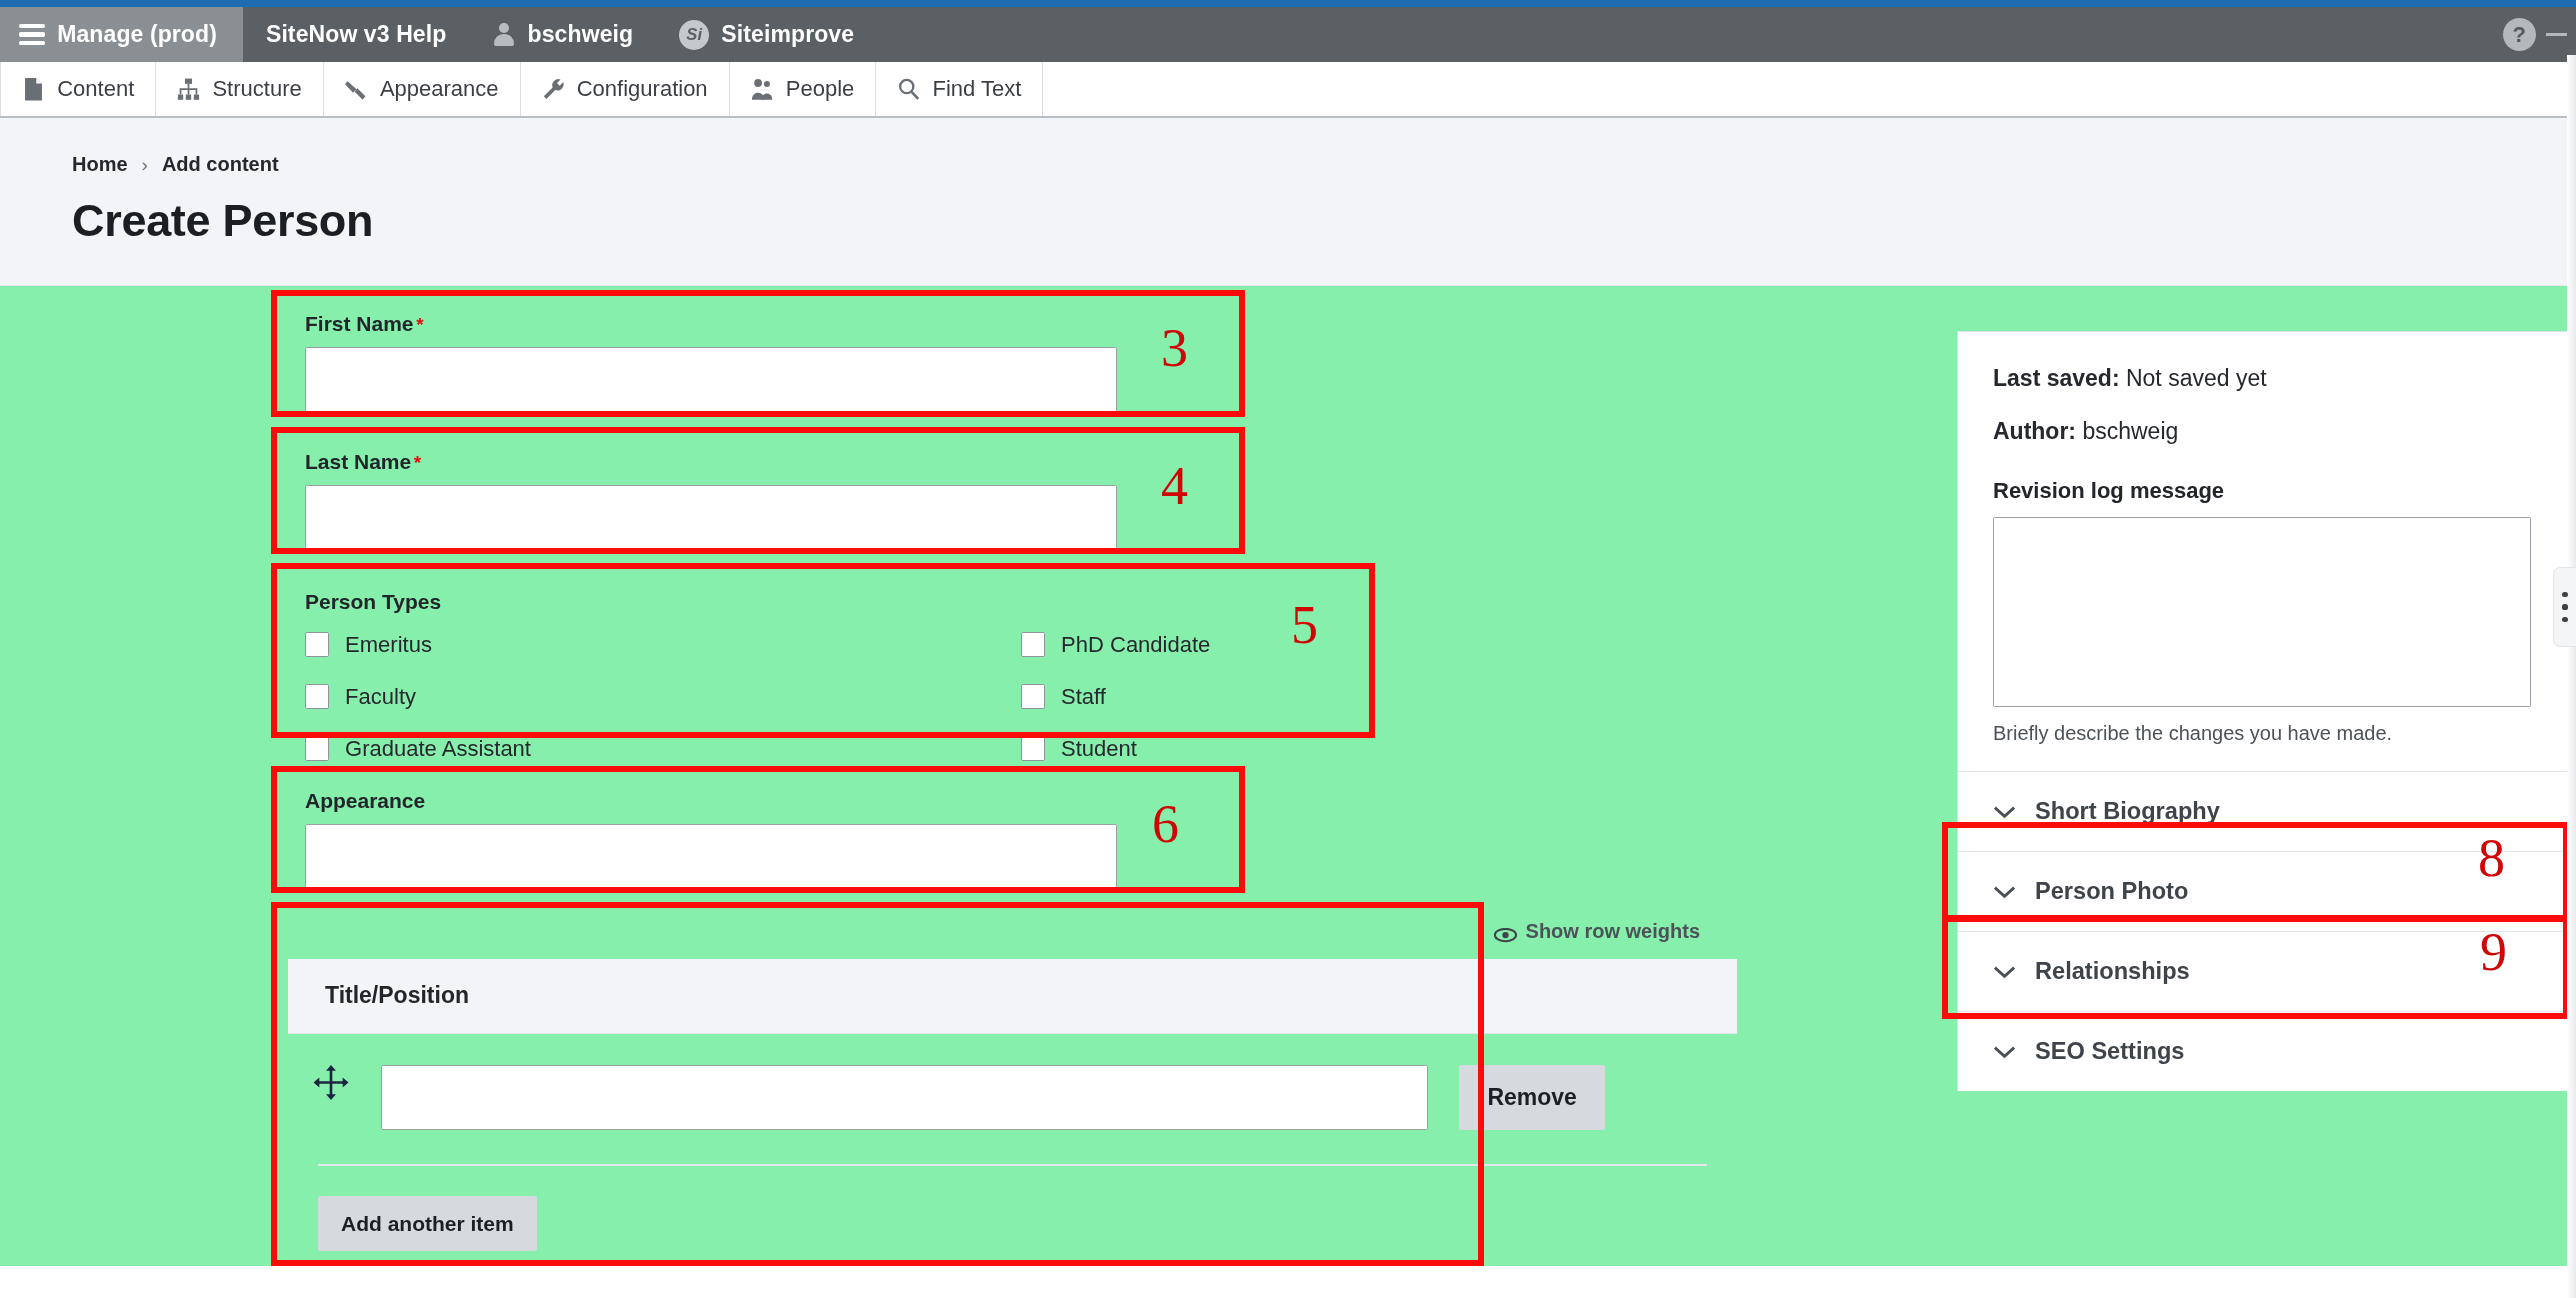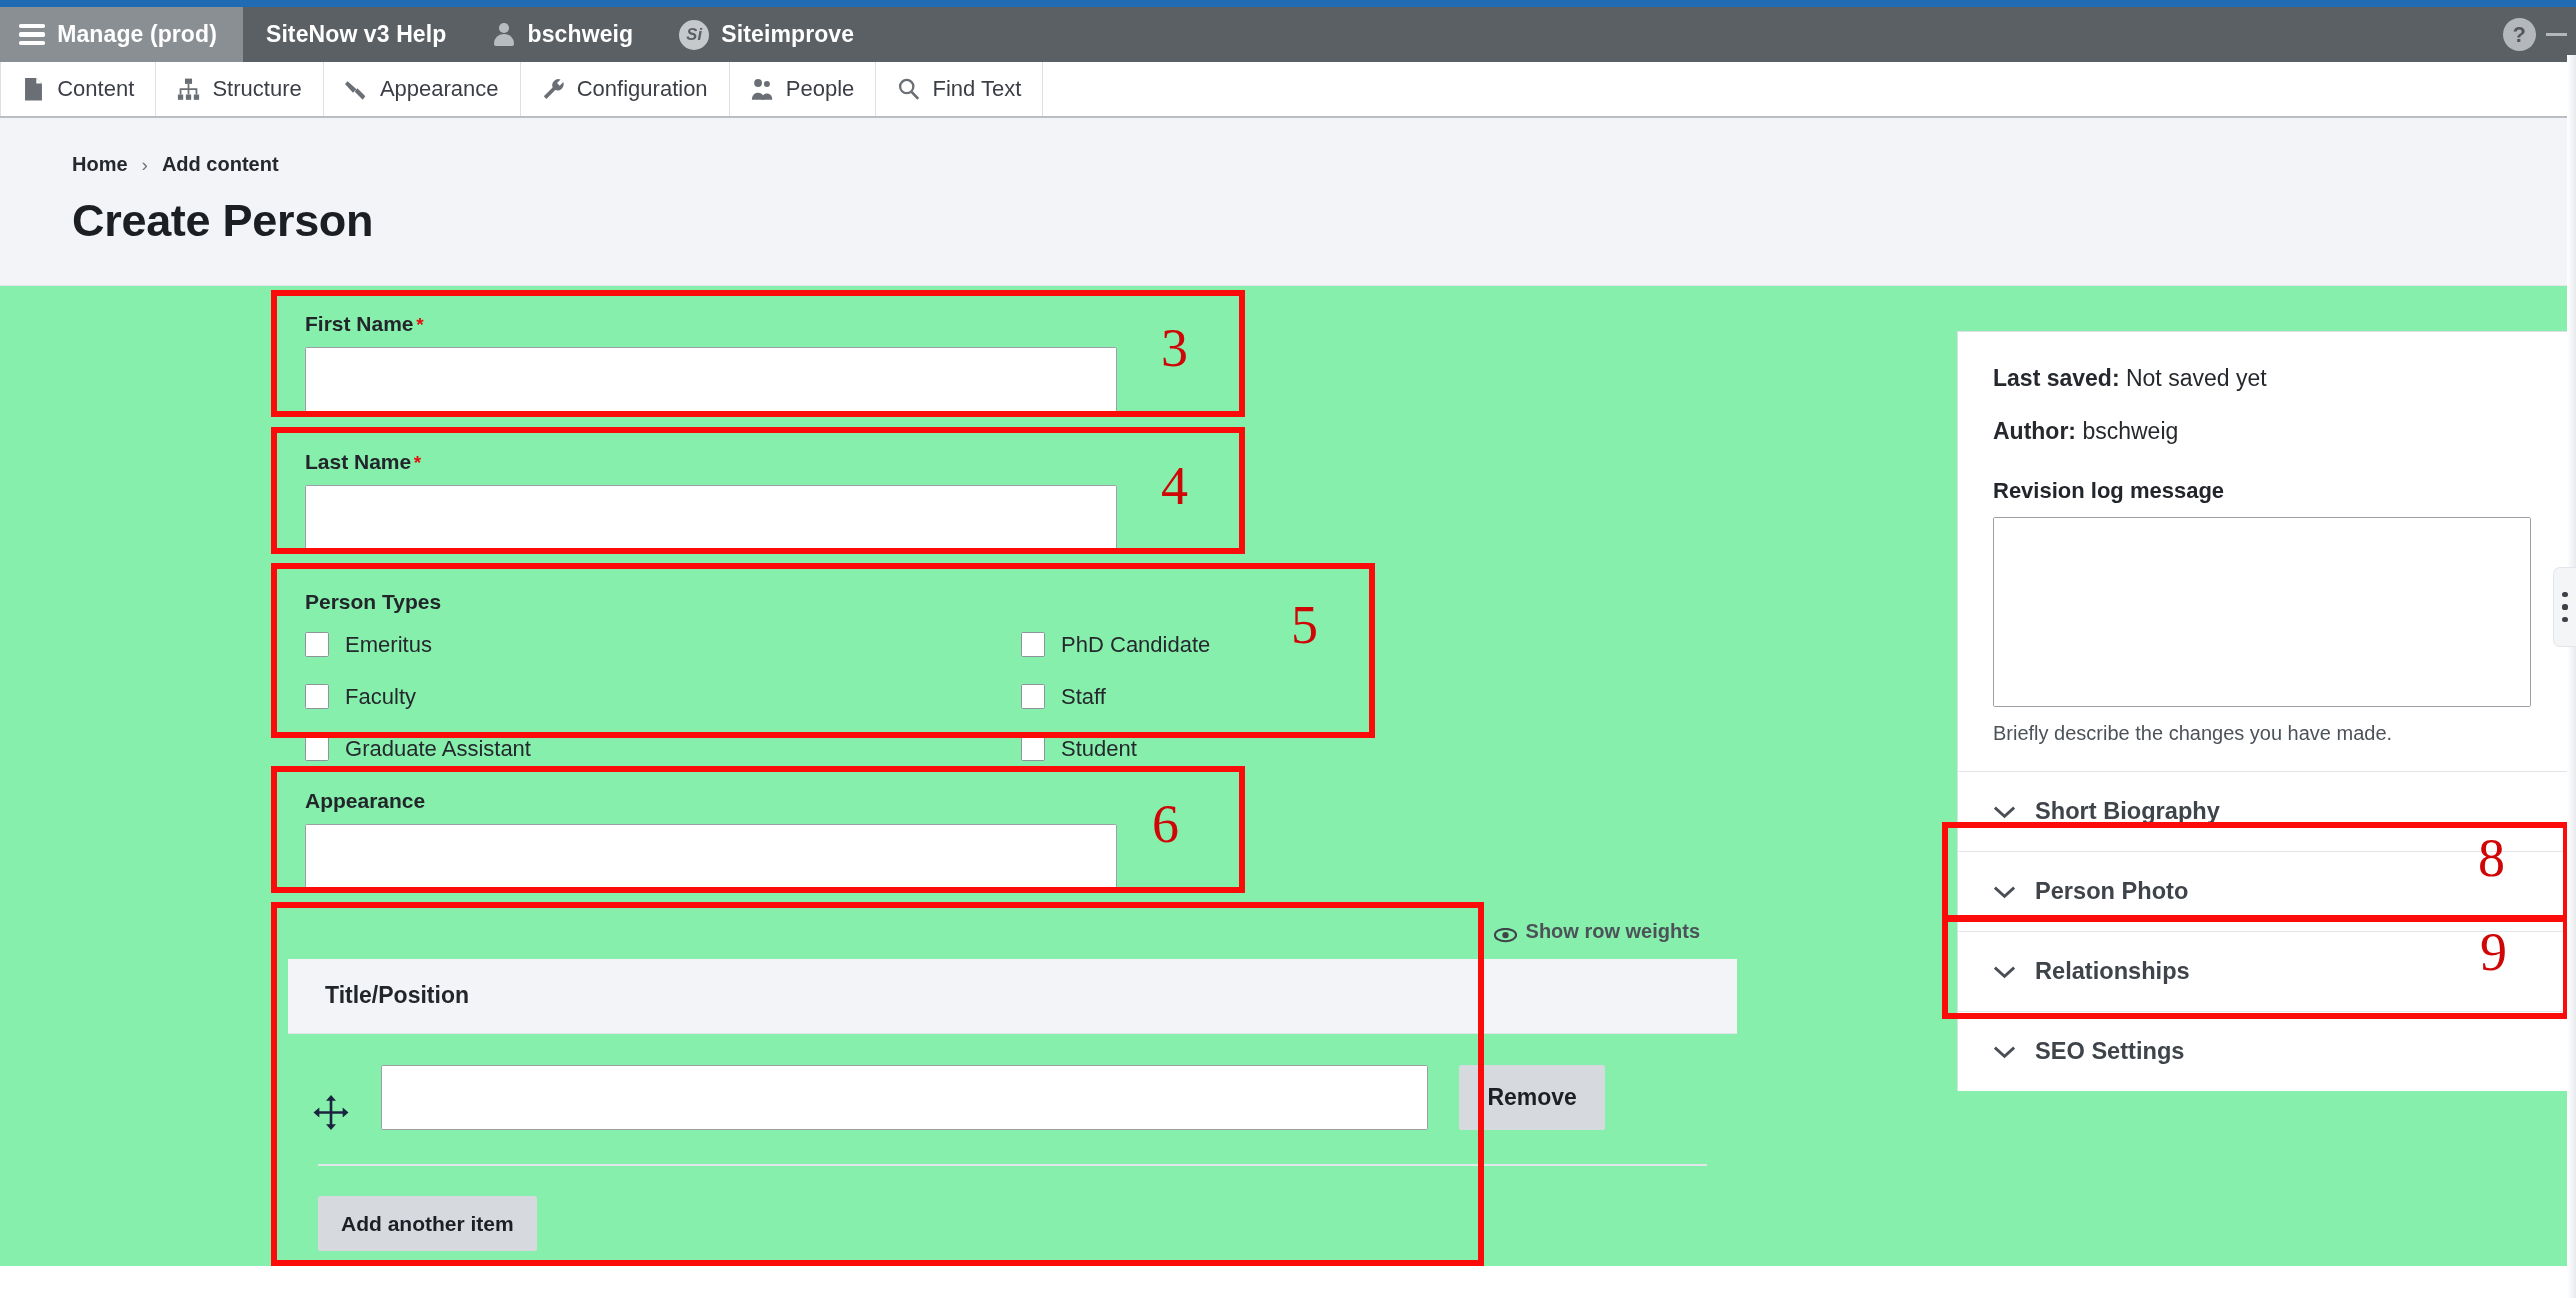--- a/index.html
+++ b/index.html
@@ -109,21 +109,21 @@
   .srw{
     text-align:left; font-size:20px; color:#4c5258; font-weight:bold;
     display:flex; justify-content:flex-end; align-items:center; gap:8.7px; padding-right:37px;
   }
   .eye{ width:23px;height:14px; display:inline-block; }
   .tp-head{
     margin-top:15.7px; background:#f2f4f8; height:75px; display:flex; align-items:center;
     padding-left:37px; font-size:23px; font-weight:bold; color:#22252a;
     border-bottom:0.9px solid #e1e4e9;
   }
-  .tp-row{ display:flex; align-items:flex-end; gap:31px; padding:31px 0 31px 0; }
+  .tp-row{ display:flex; align-items:flex-start; gap:31px; padding:31px 0 31px 0; }
   .drag-h{ width:38px; height:35px; margin-left:24.4px; color:#1c2540; flex:none; }
   .drag-h svg{ width:100%; height:100%; display:block; }
   .tp-input{ width:1047px; height:65px; border:1.7px solid #9aa0a6; background:#fff; border-radius:1.7px; }
   .btn-grey{
     background:#d6d9dd; color:#1c1f24; border:none; font-size:23px; font-weight:bold;
     padding:19px 28px; border-radius:2.6px; cursor:pointer; font-family:inherit;
   }
   .tp-divider{ height:1.7px; background:#e3e6ea; margin:3.5px 30px 0 30px; }
   .tp-foot{ padding:30px 0 0 30px; }
   .btn-add{

